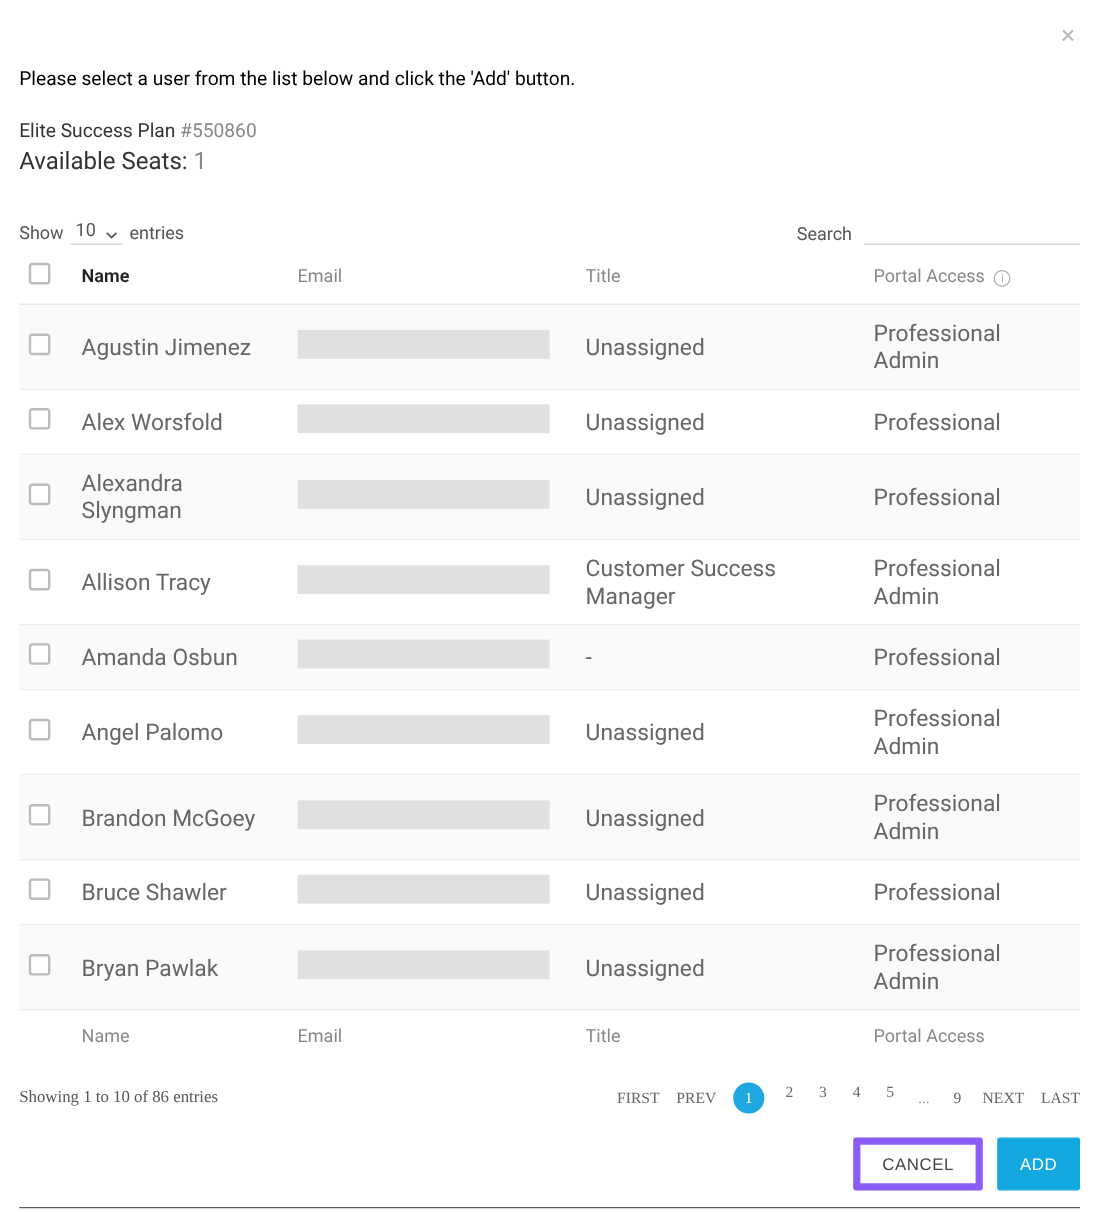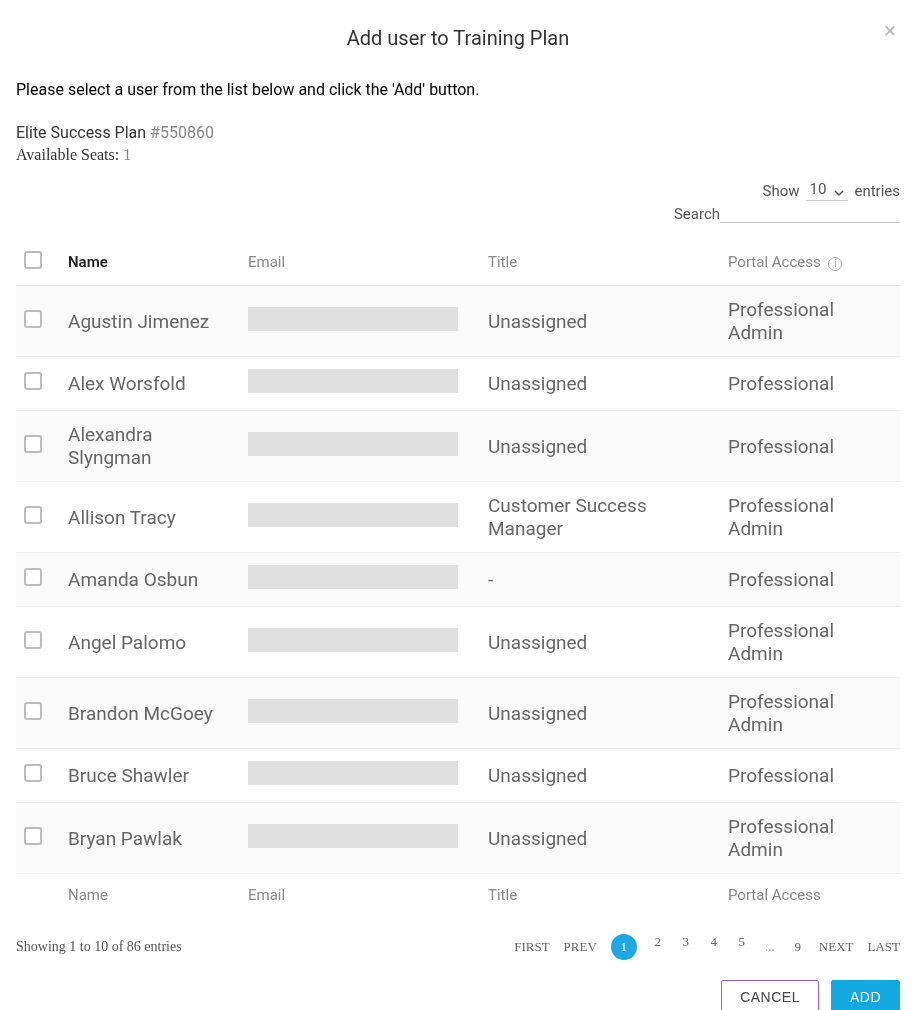--- a/index.html
+++ b/index.html
@@ -34,32 +34,31 @@
     font-size: 16px;
     color: #000000;
     margin-bottom: 24px;
   }
   .plan-line {
     font-size: 16px;
     margin-bottom: 4px;
   }
   .plan-name { color: #333; }
   .plan-id { color: #888; }
-  .seats-line { font-size: 16px; margin-bottom: 16px; font-family: Liberation Serif, serif; }
+  .seats-line { font-size: 20px; margin-bottom: 36px; }
   .seats-label { color: #333; }
   .seats-count { color: #888; }
 
   .controls-row {
     display: flex;
     justify-content: space-between;
     align-items: flex-end;
-    margin-bottom: 18px;
+    margin-bottom: 5px;
     font-size: 15px;
     color: #555;
-    flex-direction: column;
   }
   .show-entries {
     display: flex;
     align-items: center;
     gap: 6px;
   }
   .entries-select {
     display: inline-flex;
     align-items: center;
     gap: 8px;
@@ -68,20 +67,21 @@
     cursor: pointer;
   }
   .chevron-down {
     width: 10px; height: 10px;
     display: inline-block;
   }
   .chevron-down svg { width: 10px; height: 10px; }
   .search-wrap {
     display: flex;
     align-items: flex-end;
+    gap: 10px;
   }
   .search-input {
     border: none;
     border-bottom: 1px solid #ccc;
     width: 180px;
     font-size: 15px;
     padding: 2px 0;
     outline: none;
   }
 
@@ -186,42 +186,41 @@
     padding-bottom: 14px;
   }
   .btn {
     font-size: 14px;
     padding: 8px 18px;
     cursor: pointer;
     letter-spacing: 0.5px;
   }
   .btn-cancel {
     background: #fff;
-    border: 1px solid #8b5cf6;
+    border: 6px solid #8b5cf6;
     color: #444;
     border-radius: 2px;
   }
   .btn-add {
     background: #14a8e1;
     border: 1px solid #14a8e1;
     color: #fff;
     border-radius: 2px;
     font-weight: 500;
   }
   .bottom-rule {
     border: none;
     border-top: 1px solid #333;
     margin: 0;
   }
 </style>
 </head>
 <body>
 
 <div class="modal-header">
-  <span class="modal-title">Add user to Training Plan</span>
   <span class="close-btn">×</span>
 </div>
 
 <div class="intro">Please select a user from the list below and click the 'Add' button.</div>
 
 <div class="plan-line">
   <span class="plan-name">Elite Success Plan</span>
   <span class="plan-id">#550860</span>
 </div>
 <div class="seats-line">

